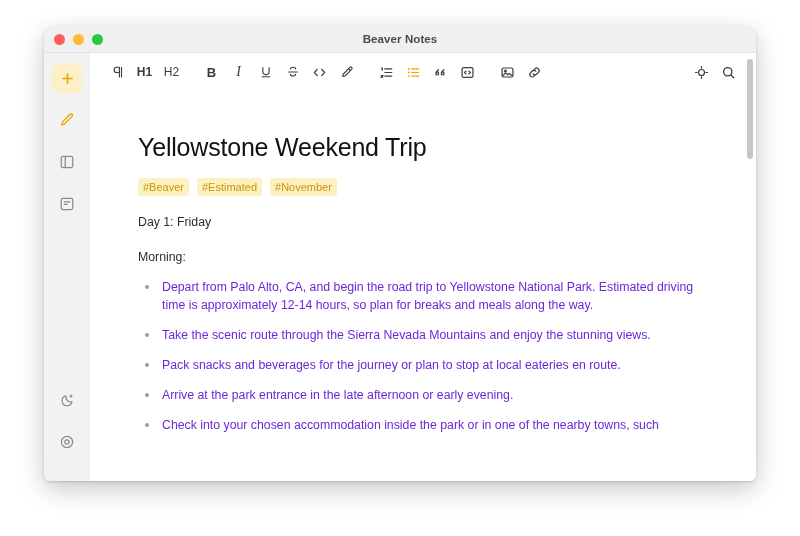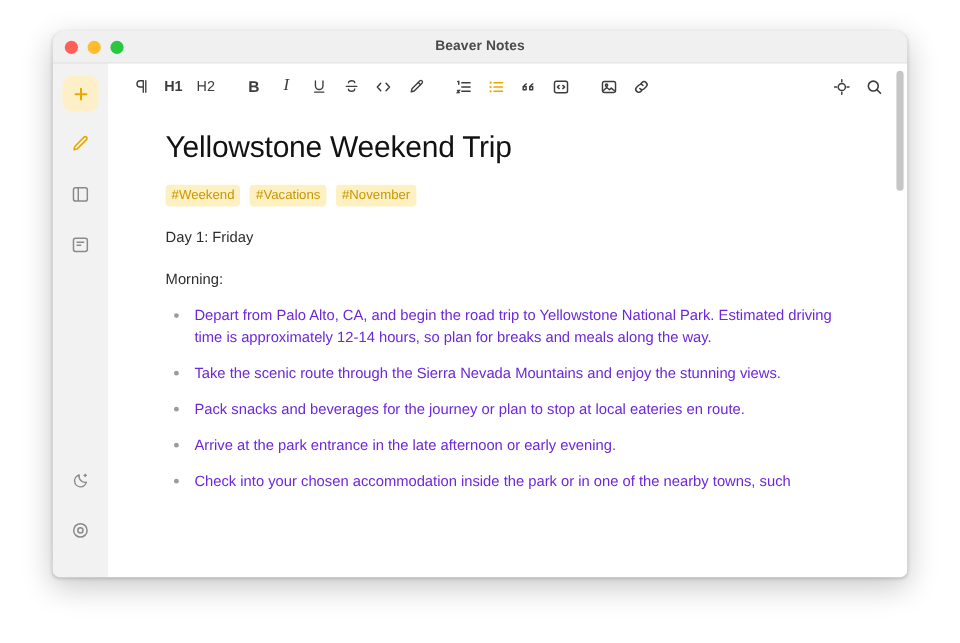--- a/index.html
+++ b/index.html
@@ -106,20 +106,21 @@
   .rail-bottom { padding-bottom: 12px; display:flex; flex-direction:column; align-items:center; }
 
   
   .editor {
     flex: 1;
     background: #ffffff;
     display: flex;
     flex-direction: column;
     min-width: 0;
     position: relative;
+    gap: 24px;
   }
 
   
   .toolbar {
     height: 38px;
     min-height: 38px;
     display: flex;
     align-items: center;
     padding: 0 14px 0 14px;
     gap: 0px;
@@ -425,22 +426,22 @@
                 </svg>
               </span>
             </div>
           </div>
         </div>
 
         <div class="content">
           <h1 class="note-title">Yellowstone Weekend Trip</h1>
 
           <div class="tags">
-            <span class="tag">#Weekend</span>
-            <span class="tag">#Vacations</span>
+            <span class="tag">#Beaver</span>
+            <span class="tag">#Estimated</span>
             <span class="tag">#November</span>
           </div>
 
           <div class="para">Day 1: Friday</div>
 
           <div class="para">Morning:</div>
           <ul class="bullets">
             <li>Depart from Palo Alto, CA, and begin the road trip to Yellowstone National Park. Estimated driving time is approximately 12-14 hours, so plan for breaks and meals along the way.</li>
             <li>Take the scenic route through the Sierra Nevada Mountains and enjoy the stunning views.</li>
             <li>Pack snacks and beverages for the journey or plan to stop at local eateries en route.</li>

